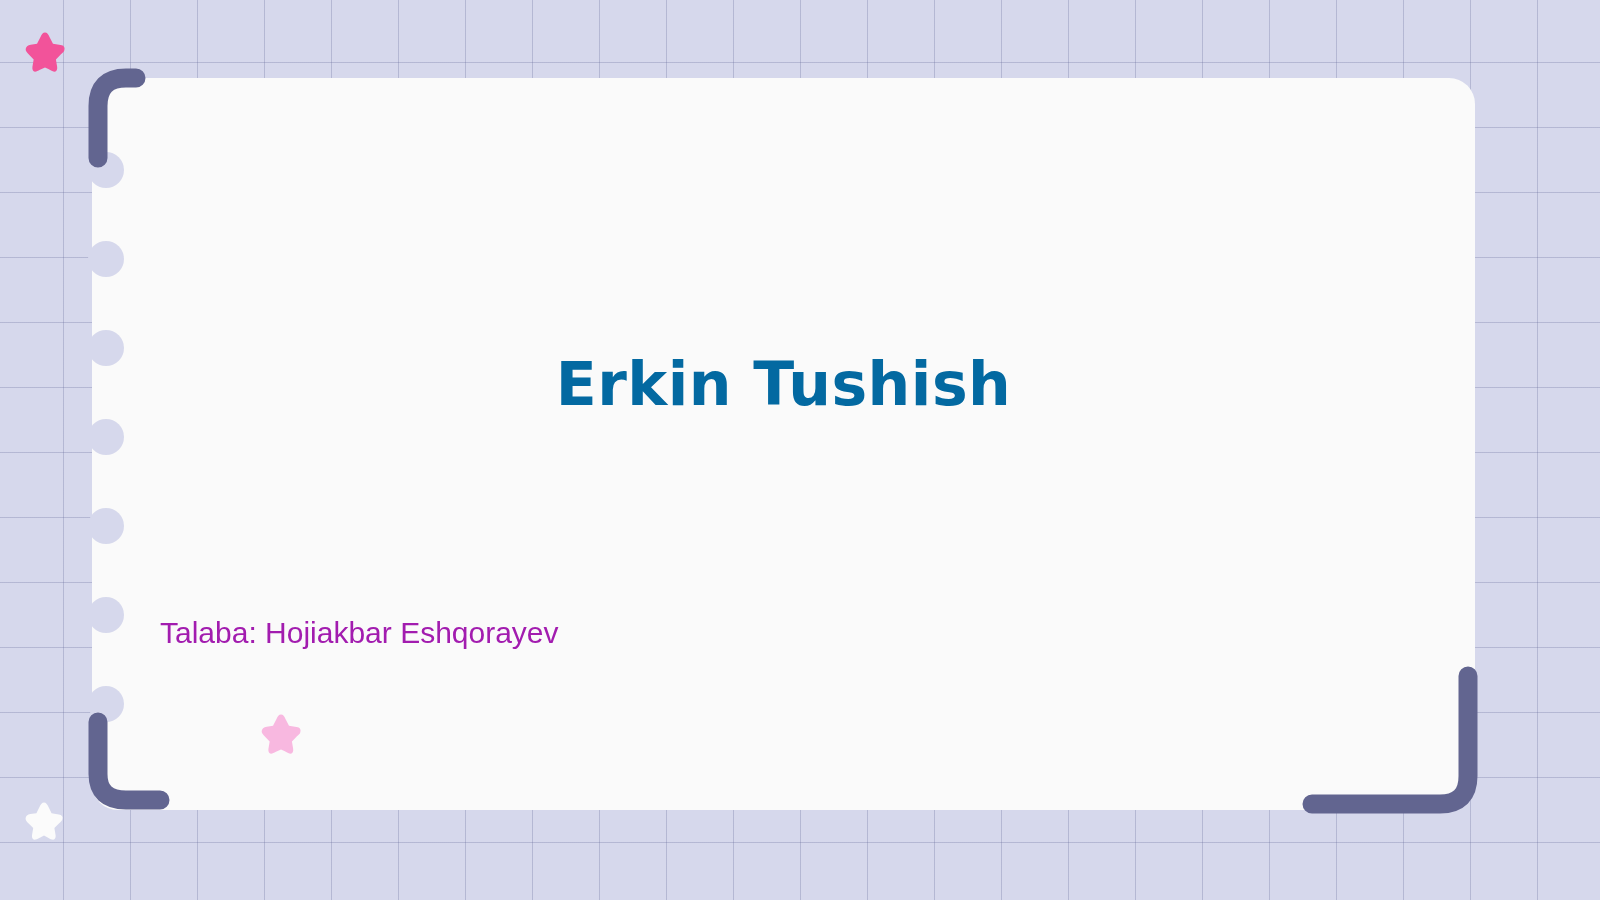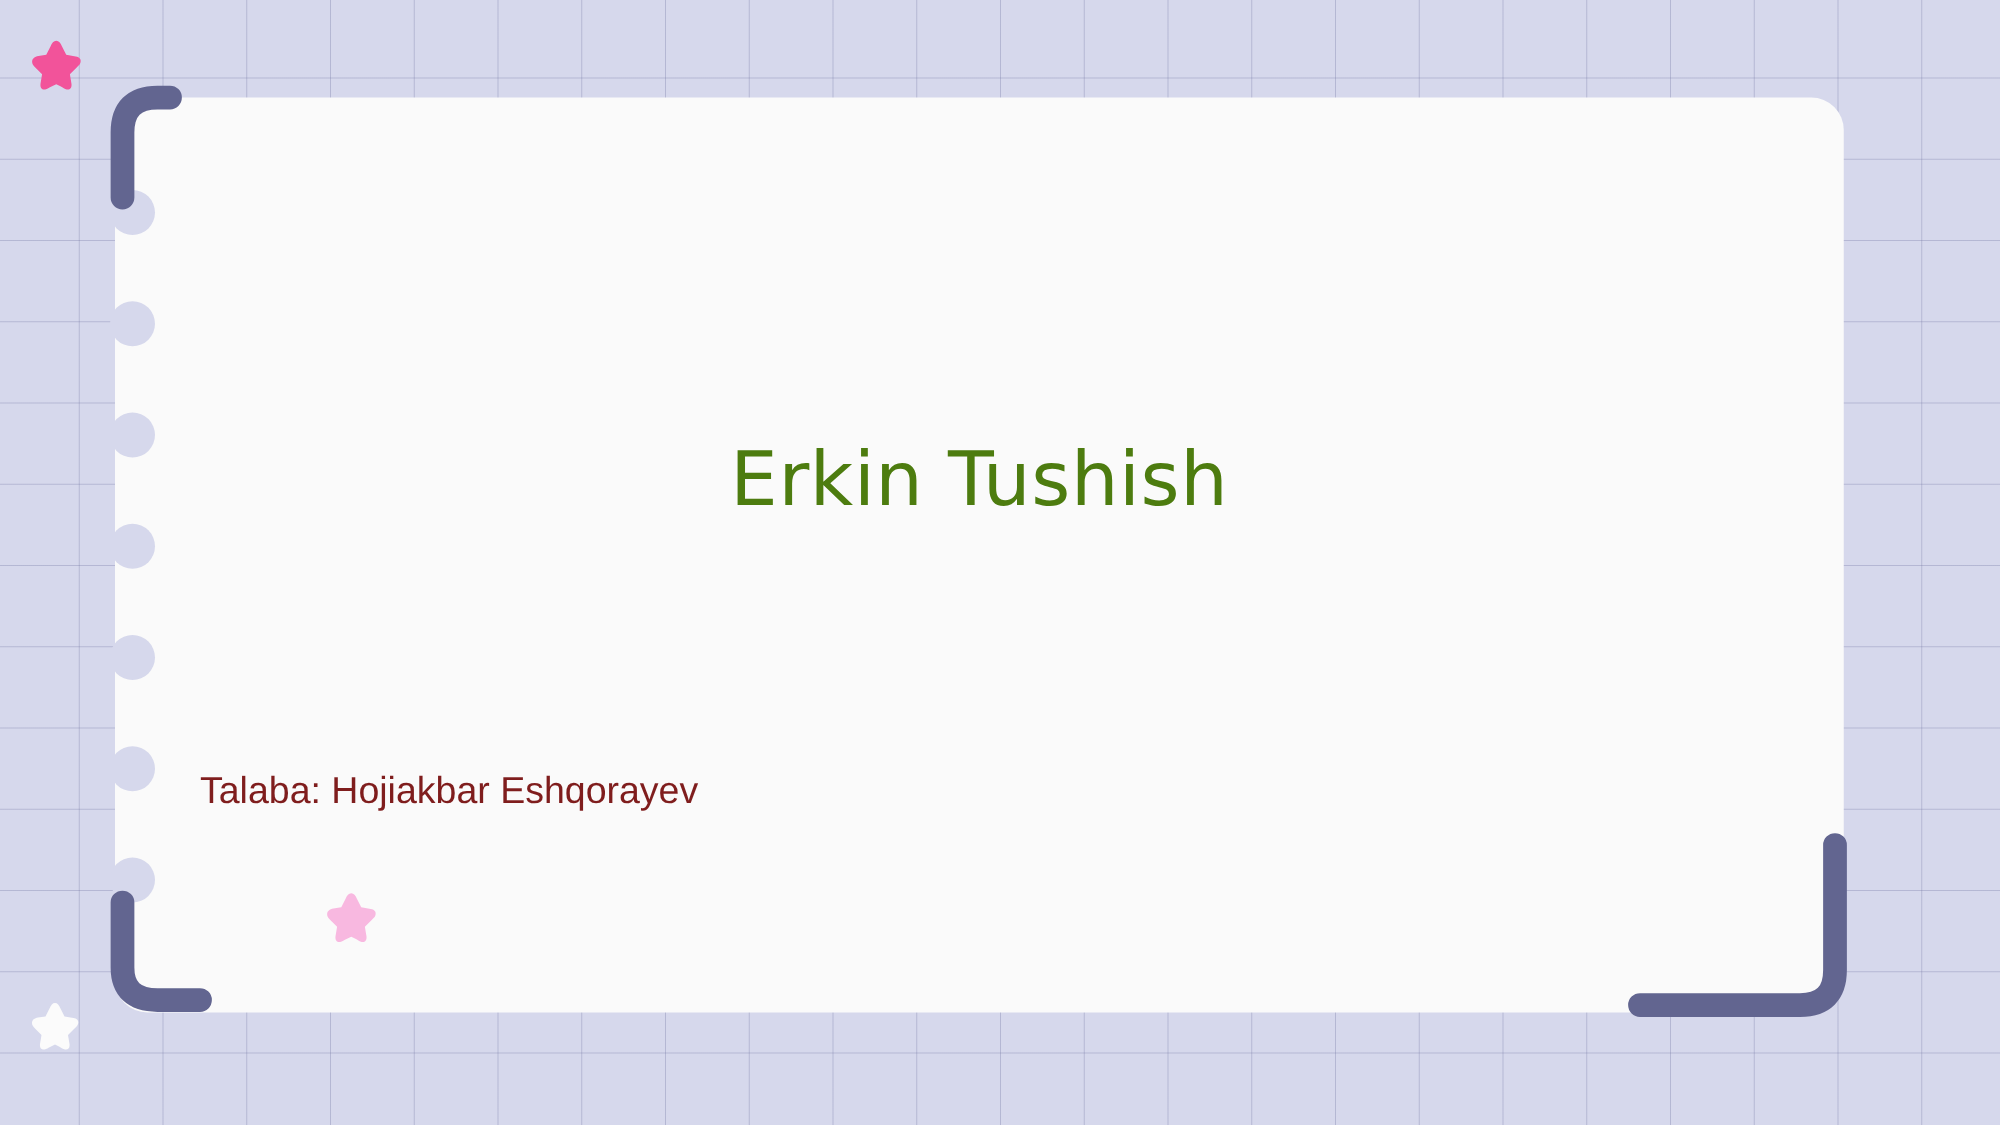--- a/index.html
+++ b/index.html
@@ -91,37 +91,37 @@
   }
 
   .slide-title {
     position: absolute;
     left: 0;
     right: 0;
     top: 272px;
     text-align: center;
     font-family: "DejaVu Sans", sans-serif;
     font-size: 60px;
-    font-weight: 400;
+    font-weight: 700;
     letter-spacing: 0.5px;
-    color: #4d7c0f;
+    color: #0369a1;
     line-height: 1.15;
   }
 
   .meta-block {
     position: absolute;
     left: 68px;
     top: 528px;
     width: 900px;
   }
   .meta-line {
     font-family: "Liberation Sans", sans-serif;
     font-size: 30px;
     font-weight: 400;
-    color: #7f1d1d;
+    color: #a21caf;
     line-height: 1.78;
     white-space: nowrap;
   }
 </style>
 </head>
 <body>
 
 <div class="slide-root">
 
   <div class="grid-bg"></div>

